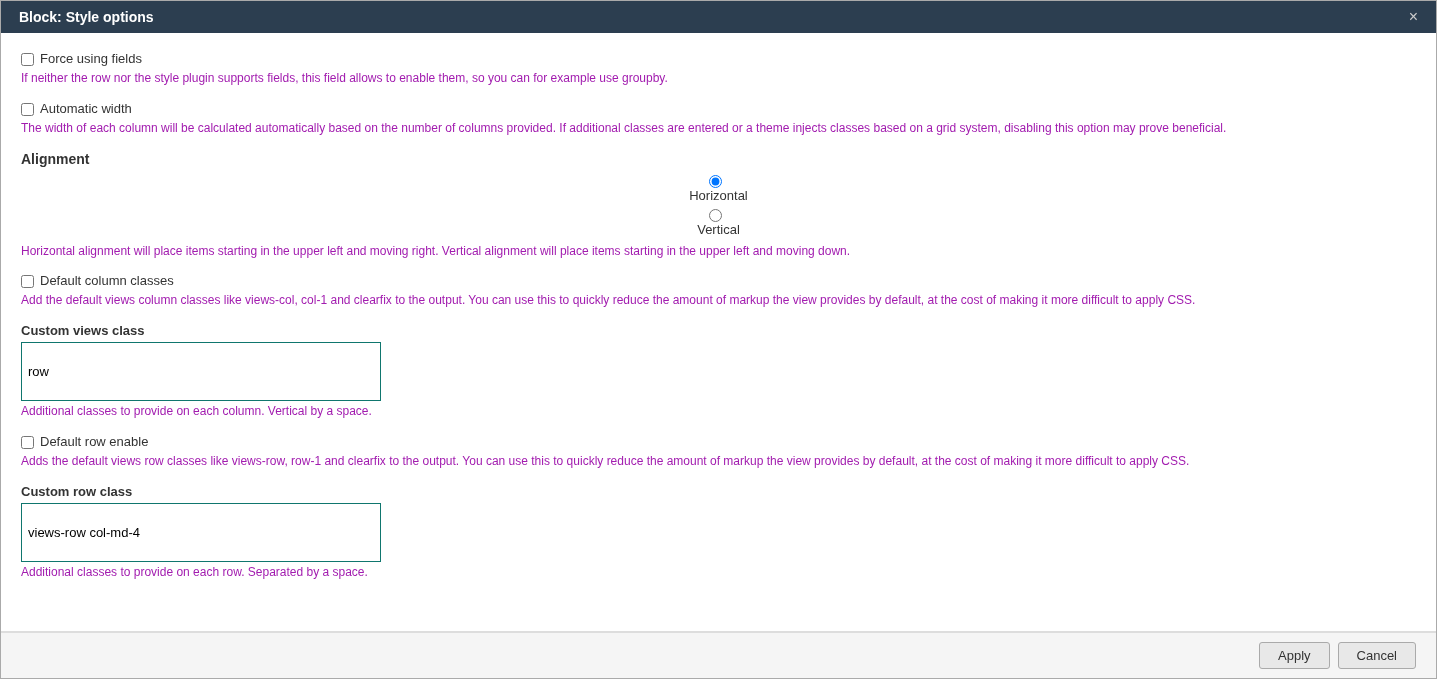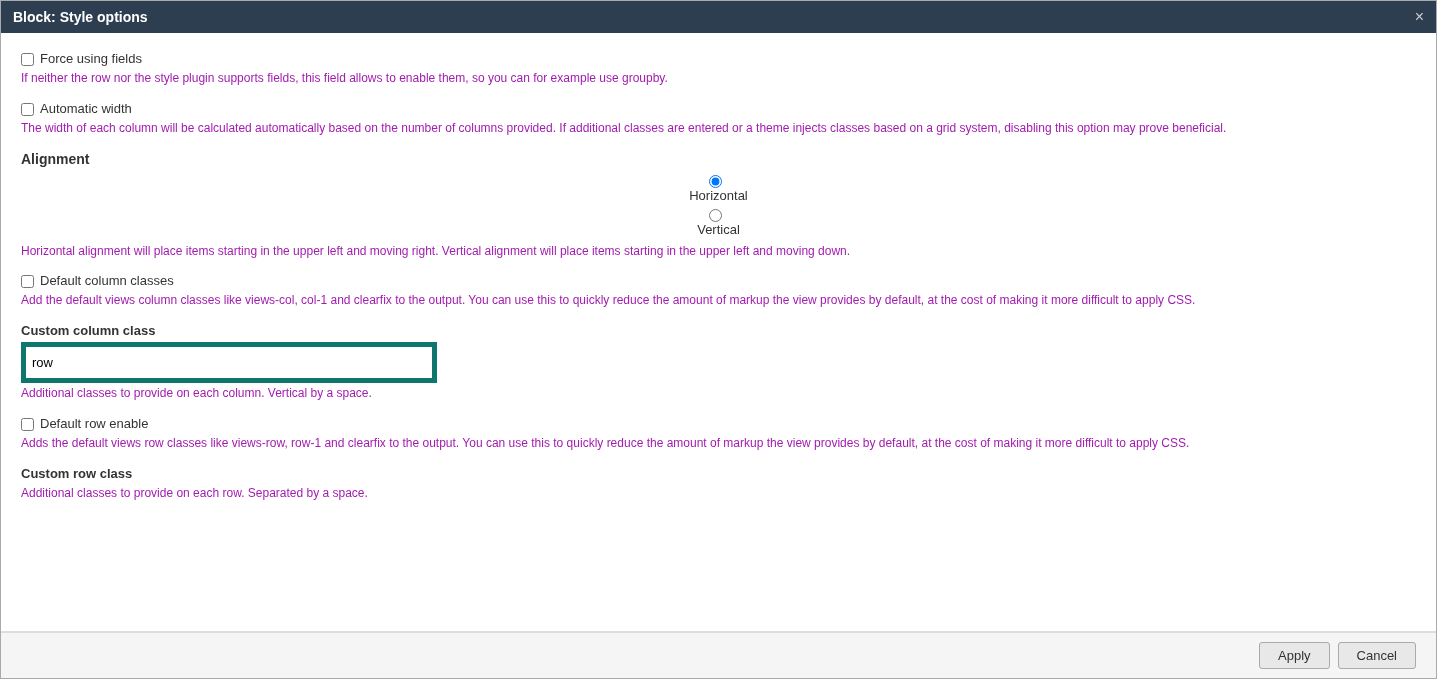--- a/index.html
+++ b/index.html
@@ -13,21 +13,21 @@
       width: 1437px;
       min-height: 679px;
       background: #fff;
       border: 1px solid #aaa;
       display: flex;
       flex-direction: column;
     }
     .dialog-header {
       background: #2c3e50;
       color: #fff;
-      padding: 8px 12px;
+      padding: 8px 18px;
       display: flex;
       justify-content: space-between;
       align-items: center;
       font-size: 14px;
       font-weight: bold;
     }
     .dialog-close {
       cursor: pointer;
       font-size: 16px;
       color: #ccc;
@@ -81,24 +81,24 @@
       display: block;
     }
     .text-input {
       border: 1px solid #ccc;
       padding: 4px 6px;
       font-size: 13px;
       width: 200px;
       display: block;
     }
     .text-input-wide {
-      border: 5px solid #0f766e;
-      padding: 8px 6px;
-      font-size: 13px;
-      width: 416px;
+      border: 1px solid #0f766e;
+      padding: 21px 6px;
+      font-size: 13px;
+      width: 360px;
       display: block;
     }
     .divider {
       border: none;
       border-top: 1px solid #ddd;
       margin: 0;
     }
     .dialog-footer {
       background: #f5f5f5;
       border-top: 1px solid #ddd;
@@ -170,35 +170,36 @@
 
     <div class="section">
       <div class="field-row">
         <input type="checkbox" id="default_col_classes" style="">
         <label for="default_col_classes" class="field-label">Default column classes</label>
       </div>
       <div class="help-text">Add the default views column classes like views-col, col-1 and clearfix to the output. You can use this to quickly reduce the amount of markup the view provides by default, at the cost of making it more difficult to apply CSS.</div>
     </div>
 
     <div class="section">
-      <label class="form-label">Custom column class</label>
+      <label class="form-label">Custom views class</label>
       <input type="text" class="text-input-wide" value="row" style="">
       <div class="help-text">Additional classes to provide on each column. Vertical by a space.</div>
     </div>
 
     <div class="section">
       <div class="field-row">
         <input type="checkbox" id="default_row_classes" style="">
         <label for="default_row_classes" class="field-label">Default row enable</label>
       </div>
       <div class="help-text">Adds the default views row classes like views-row, row-1 and clearfix to the output. You can use this to quickly reduce the amount of markup the view provides by default, at the cost of making it more difficult to apply CSS.</div>
     </div>
 
     <div class="section">
       <label class="form-label">Custom row class</label>
+      <input type="text" class="text-input-wide" value="views-row col-md-4" style="">
       <div class="help-text">Additional classes to provide on each row. Separated by a space.</div>
     </div>
 
   </div>
 
   <hr class="divider">
 
   <div class="dialog-footer">
     <button class="btn">Apply</button>
     <button class="btn">Cancel</button>

